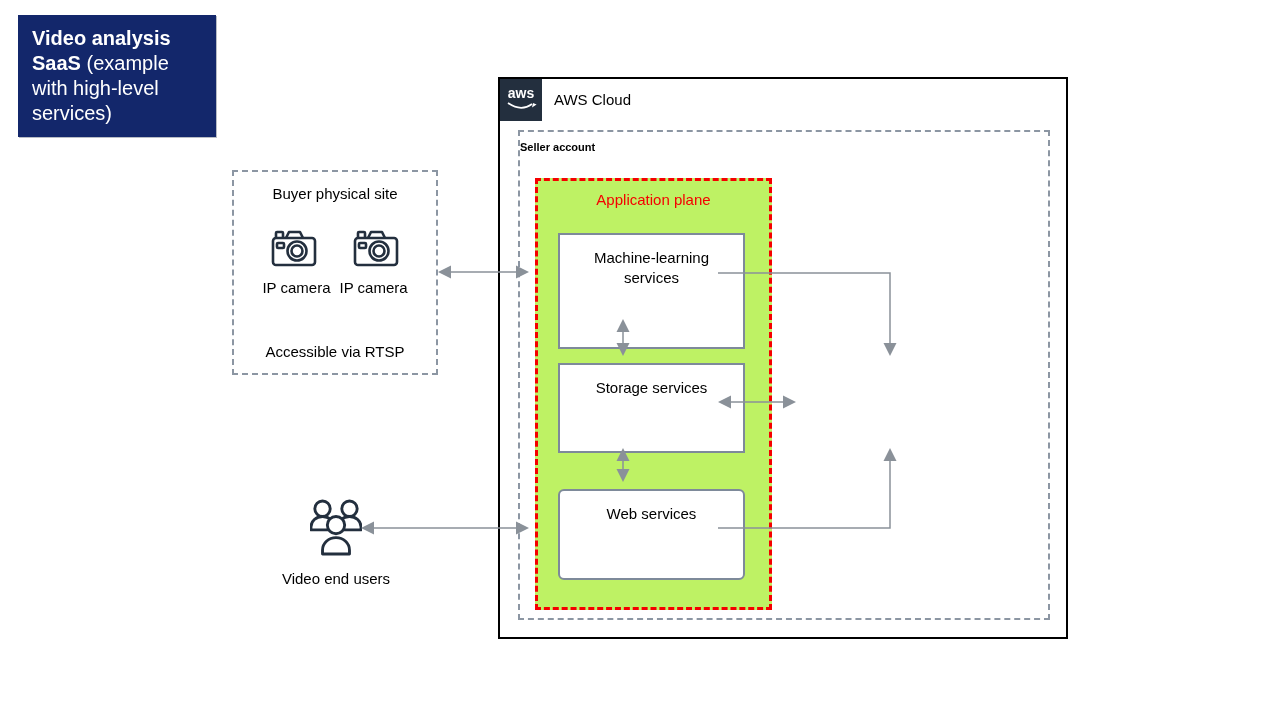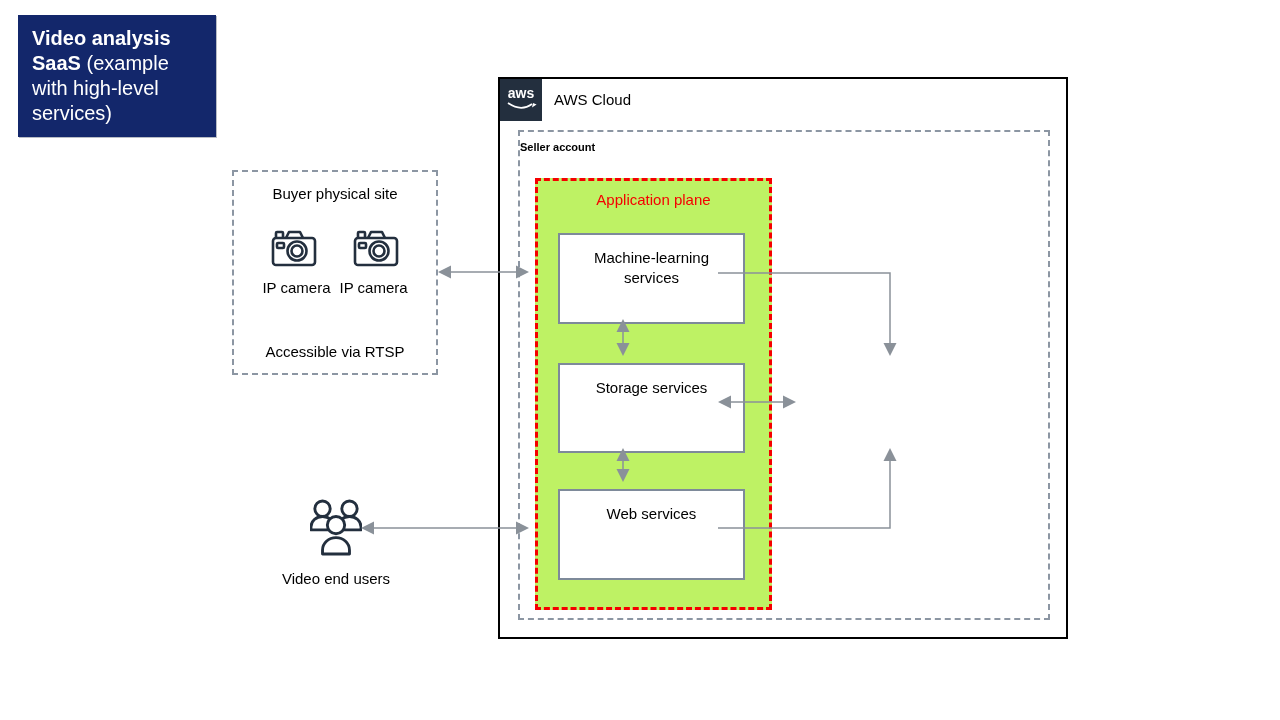--- a/index.html
+++ b/index.html
@@ -60,23 +60,23 @@
     text-align:center; font-size:15px; color:#f50000;
   }
 
   
   .service-box {
     position:absolute; width:187px;
     background:#ffffff; border:2px solid #7e8a9a;
     text-align:center; padding-top:13px; font-size:15px; line-height:20px;
   }
   .service-box span { display:inline-block; max-width:162px; }
-  .ml-box      { left:20px; top:52px;  height:91px; }
+  .ml-box      { left:20px; top:52px;  height:116px; }
   .storage-box { left:20px; top:182px; height:90px; }
-  .web-box     { left:20px; top:308px; height:91px; }
+  .web-box     { left:20px; top:308px; height:91px;border-radius:6px; }
   .billing-box { left:19px; top:182px; height:90px; }
 
   
   .arrows { position:absolute; left:0; top:0; width:1280px; height:720px; pointer-events:none; }
 </style>
 </head>
 <body>
 
 <div class="canvas">
 

